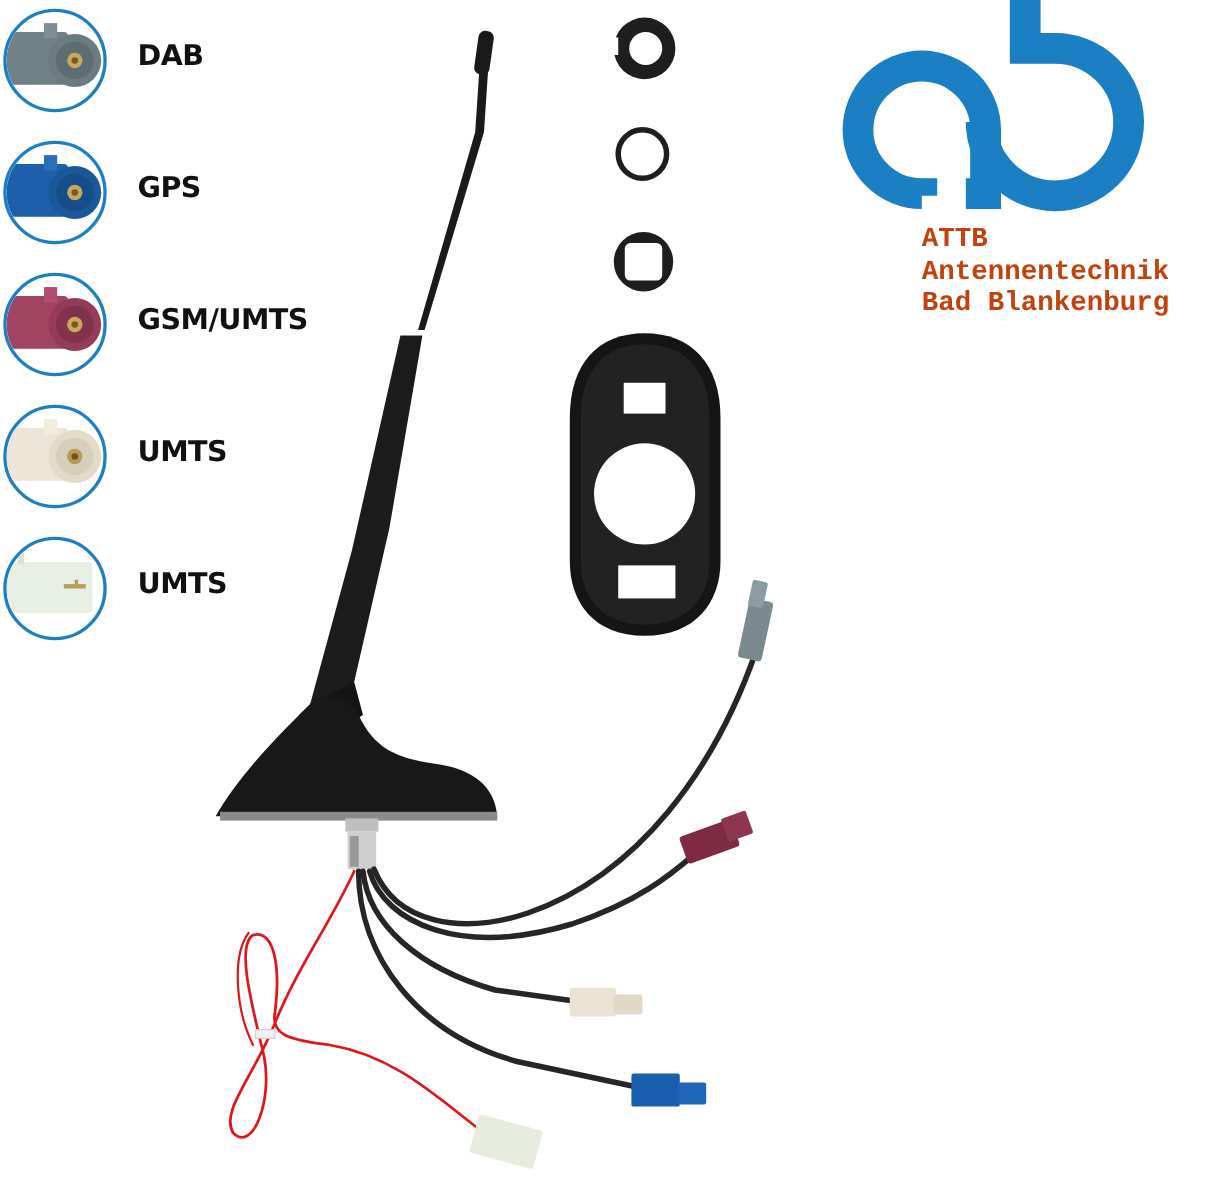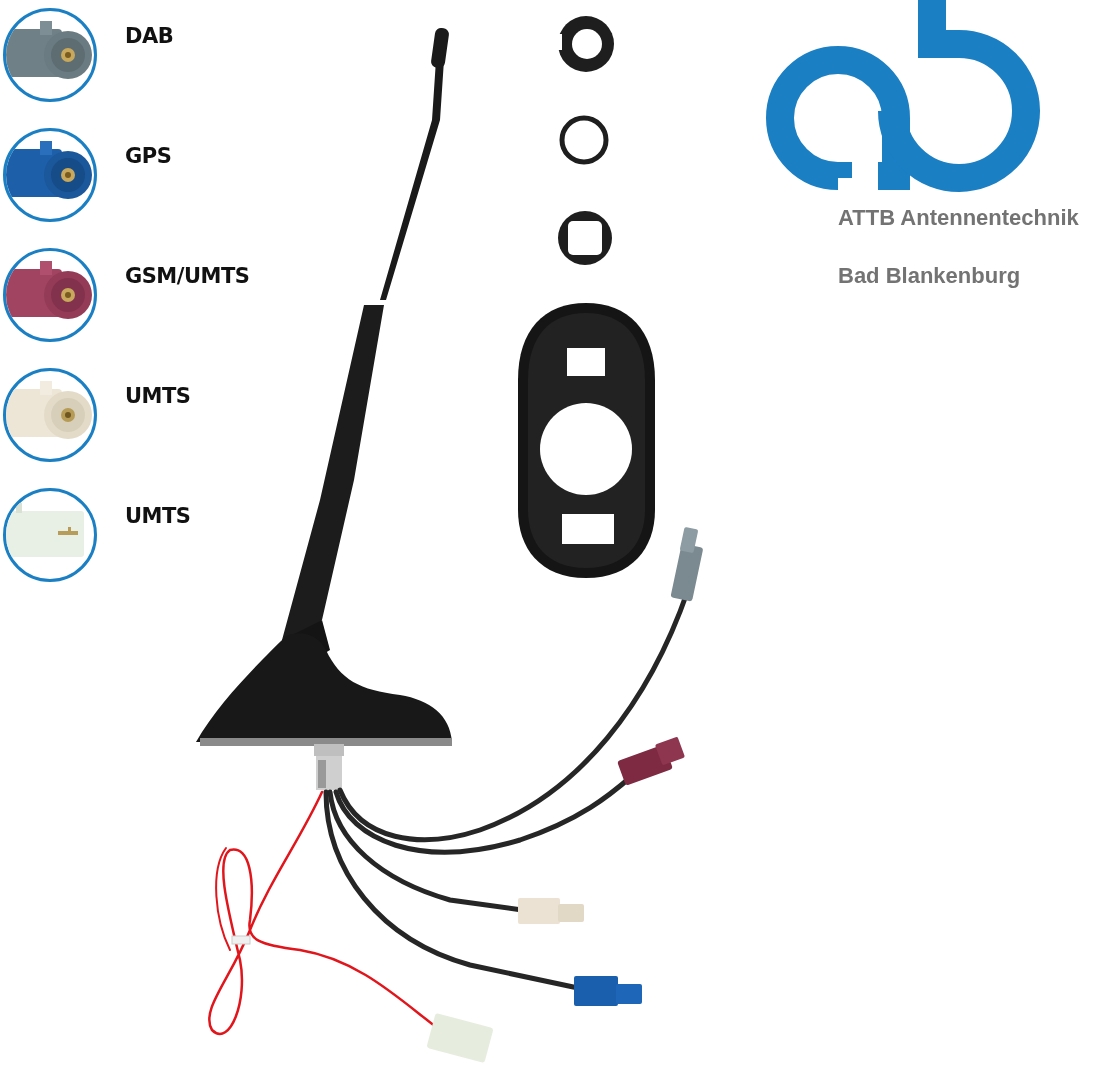--- a/index.html
+++ b/index.html
@@ -1,20 +1,20 @@
 <!DOCTYPE html>
 <html><head>
 <meta charset="utf-8">
 <style>
   html, body { margin:0; padding:0; background:#ffffff; }
   body { width:1097px; height:1073px; position:relative; overflow:hidden; font-family:"Liberation Sans", sans-serif; }
   .legend-item { position:absolute; left:3px; width:260px; height:100px; }
   .legend-circle { position:absolute; left:0; top:0; width:88px; height:88px; border:3px solid #1b7fc4; border-radius:50%; background:#fff; overflow:hidden; }
-  .legend-label { position:absolute; left:122px; top:16px; font-family:"DejaVu Sans", sans-serif; font-weight:bold; font-size:21px; color:#111; letter-spacing:-0.5px; }
-  .logo-text { position:absolute; left:838px; font-family:Liberation Sans, sans-serif; font-weight:bold; font-size:22px; color:#737373; line-height:30px; }
+  .legend-label { position:absolute; left:122px; top:28px; font-family:"DejaVu Sans", sans-serif; font-weight:bold; font-size:26px; color:#111; letter-spacing:-0.5px; }
+  .logo-text { position:absolute; left:838px; font-family:Liberation Mono, monospace; font-weight:bold; font-size:25px; color:#c2410c; line-height:30px; }
   svg { position:absolute; left:0; top:0; }
 </style>
 </head>
 <body>
 
 <div class="legend-item" style="top:8px;">
   <div class="legend-circle">
     <svg width="88" height="88" viewBox="0 0 88 88">
       <rect x="-4" y="18" width="60" height="48" rx="4" fill="#6f8086"></rect>
       <rect x="34" y="10" width="12" height="14" fill="#7d8e94"></rect>

